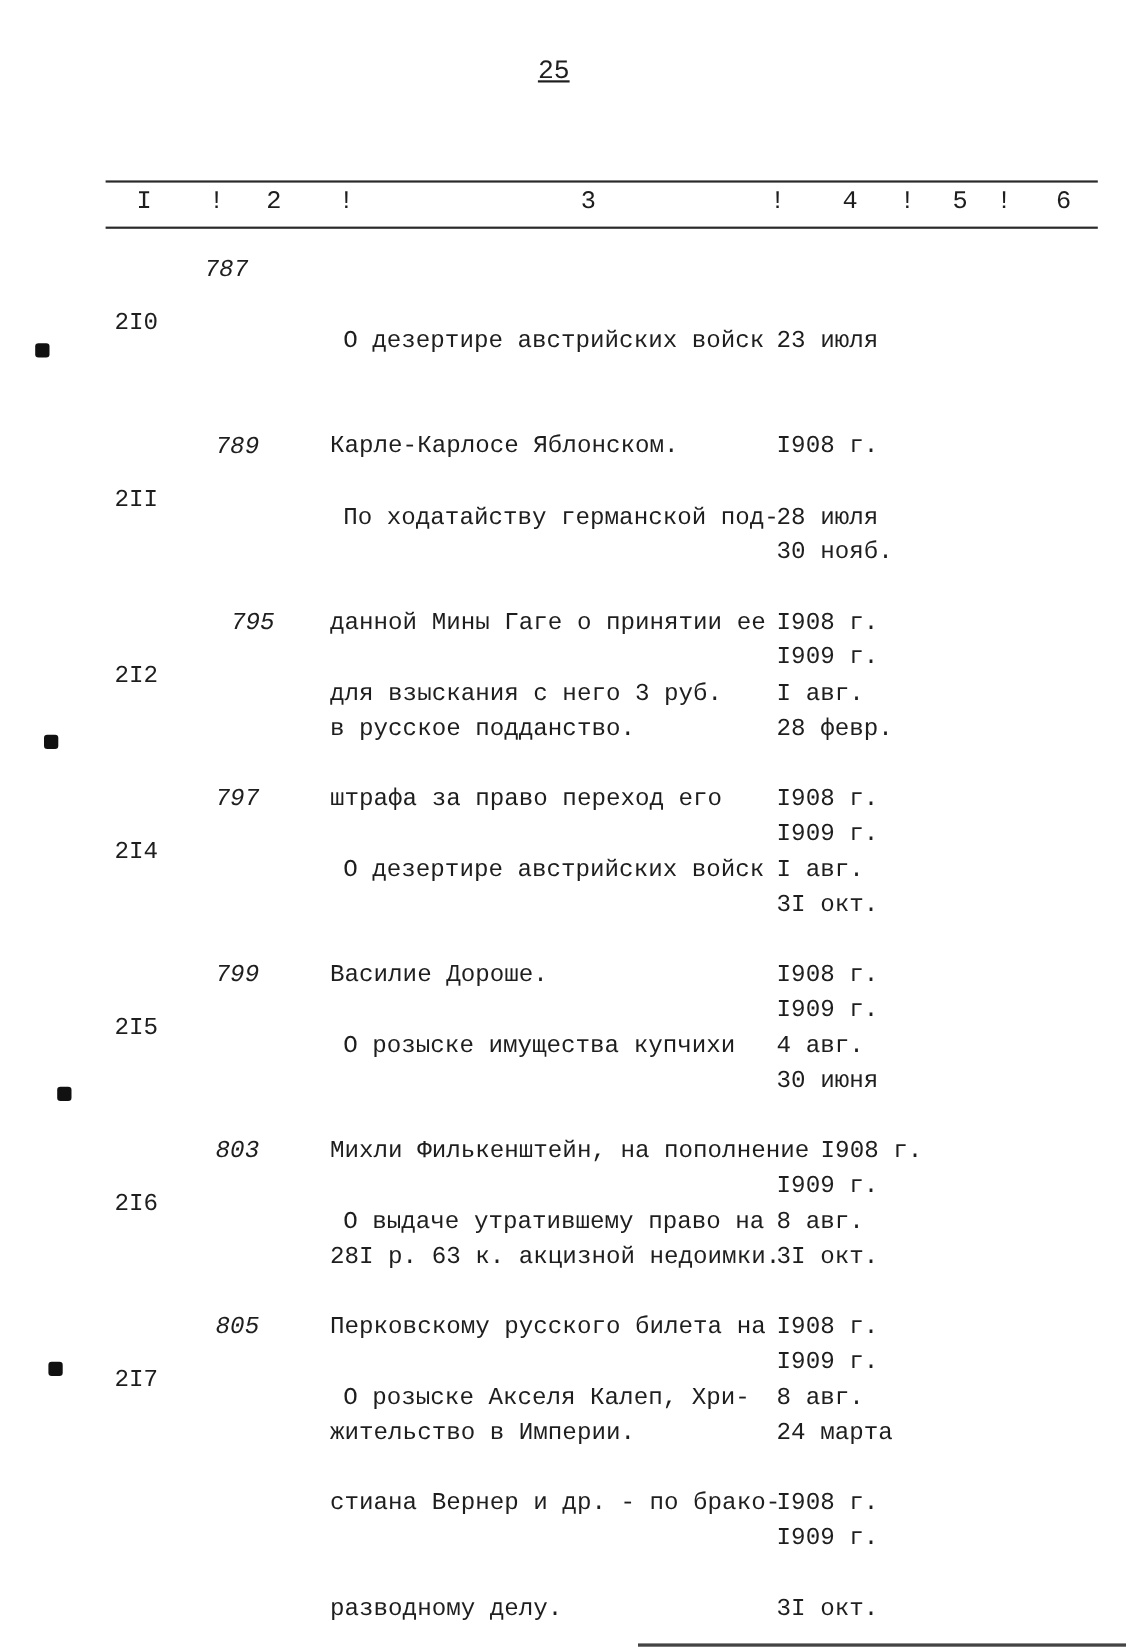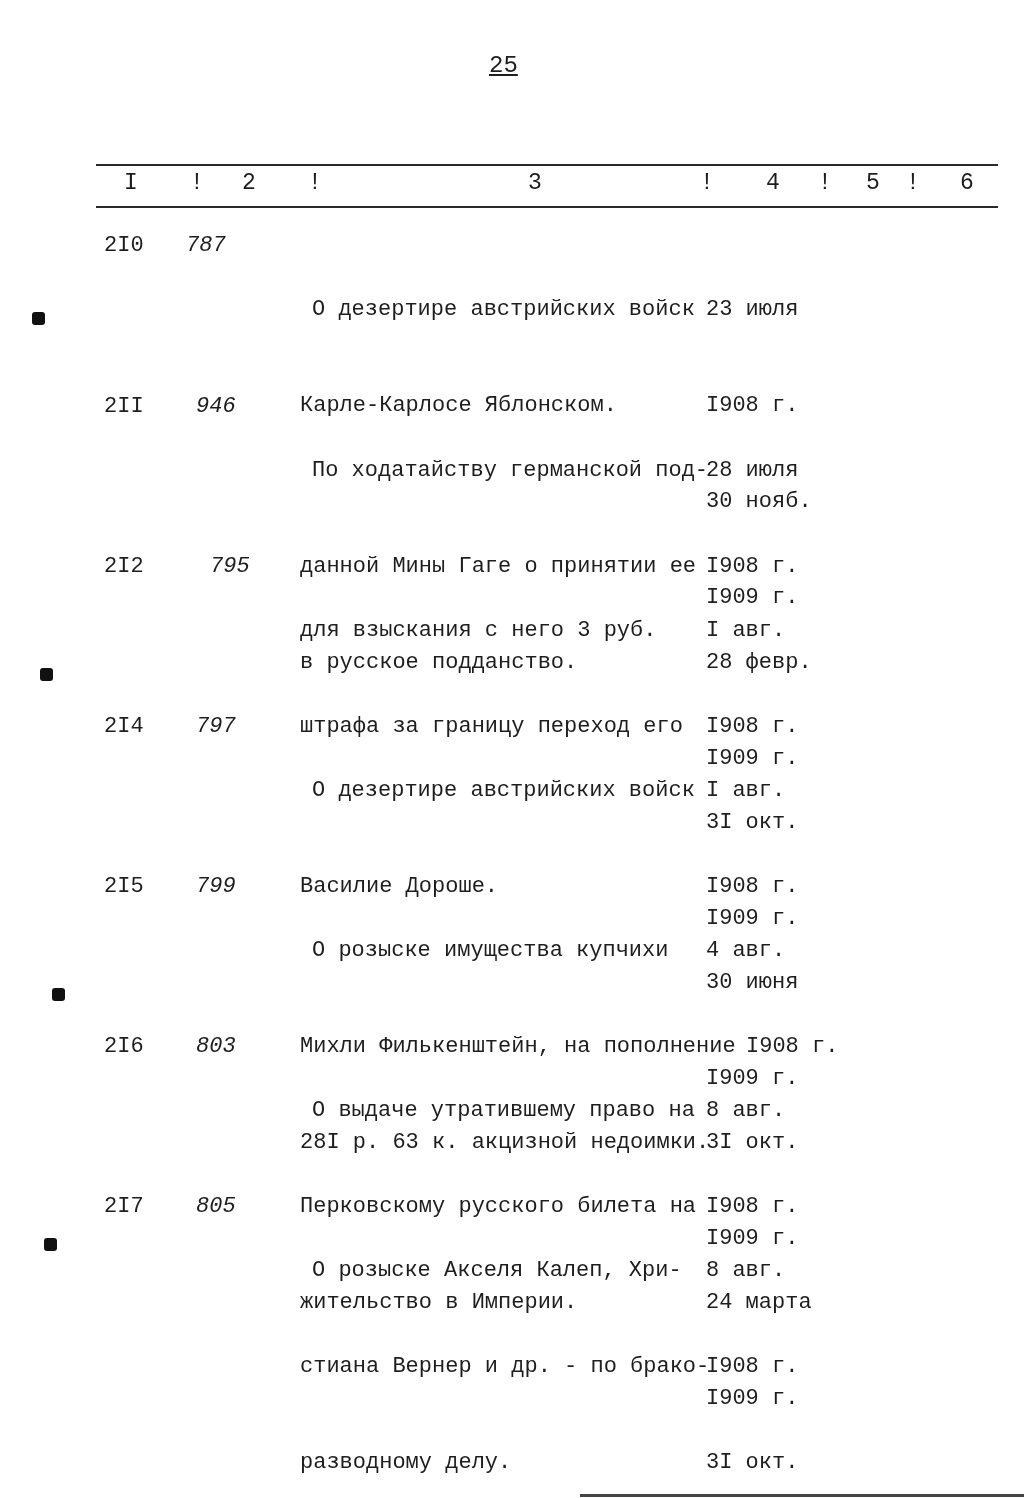--- a/index.html
+++ b/index.html
@@ -8,21 +8,21 @@
     font-family: "Liberation Mono", "DejaVu Sans Mono", monospace; color: #1e1e1e;
   }
   .page-num { position: absolute; left: 489px; top: 52px; font-size: 24px; text-decoration: underline; }
   .rule { position: absolute; left: 96px; width: 902px; height: 2px; background: #2a2a2a; }
   .rule.top { top: 164px; }
   .rule.bot { top: 206px; }
   .rule.foot { top: 1494px; left: 580px; width: 444px; background: #444; height: 3px; }
   .hdr { position: absolute; top: 170px; font-size: 23px; }
   .entry { position: absolute; left: 0; width: 1024px; }
   .cell { position: absolute; font-size: 22px; line-height: 32px; white-space: pre; }
-  .c1 { left: 104px; }
+  .c1 { left: 104px; margin-top: 48px; }
   .c2 { left: 186px; font-style: italic; }
   .c3 { left: 300px; }
   .c4 { left: 706px; }
   .line { display: block; height: 32px; }
   .hole { position: absolute; width: 13px; height: 13px; background: #111; border-radius: 3px; }
 </style>
 </head>
 <body>
 
 <div class="page-num">25</div>
@@ -53,40 +53,40 @@
   <div class="cell c4">
     <span class="line">23 июля</span>
     <span class="line">I908 г.</span>
     <span class="line">30 нояб.</span>
     <span class="line">I909 г.</span>
   </div>
 </div>
 
 <div class="entry" style="top:391px">
   <span class="cell c1">2II</span>
-  <span class="cell c2" style="left:196px">946</span>
+  <span class="cell c2" style="left:196px">789</span>
   <div class="cell c3">
     <span class="line" style="padding-left:12px">По ходатайству германской под-</span>
     <span class="line">данной Мины Гаге о принятии ее</span>
     <span class="line">в русское подданство.</span>
   </div>
   <div class="cell c4">
     <span class="line">28 июля</span>
     <span class="line">I908 г.</span>
     <span class="line">28 февр.</span>
     <span class="line">I909 г.</span>
   </div>
 </div>
 
 <div class="entry" style="top:551px">
   <span class="cell c1">2I2</span>
   <span class="cell c2" style="left:210px">795</span>
   <div class="cell c3">
     <span class="line">для взыскания с него 3 руб.</span>
-    <span class="line">штрафа за границу переход его</span>
+    <span class="line">штрафа за право переход его</span>
   </div>
   <div class="cell c4">
     <span class="line">I авг.</span>
     <span class="line">I908 г.</span>
     <span class="line">3I окт.</span>
     <span class="line">I909 г.</span>
   </div>
 </div>
 
 <div class="entry" style="top:711px">

